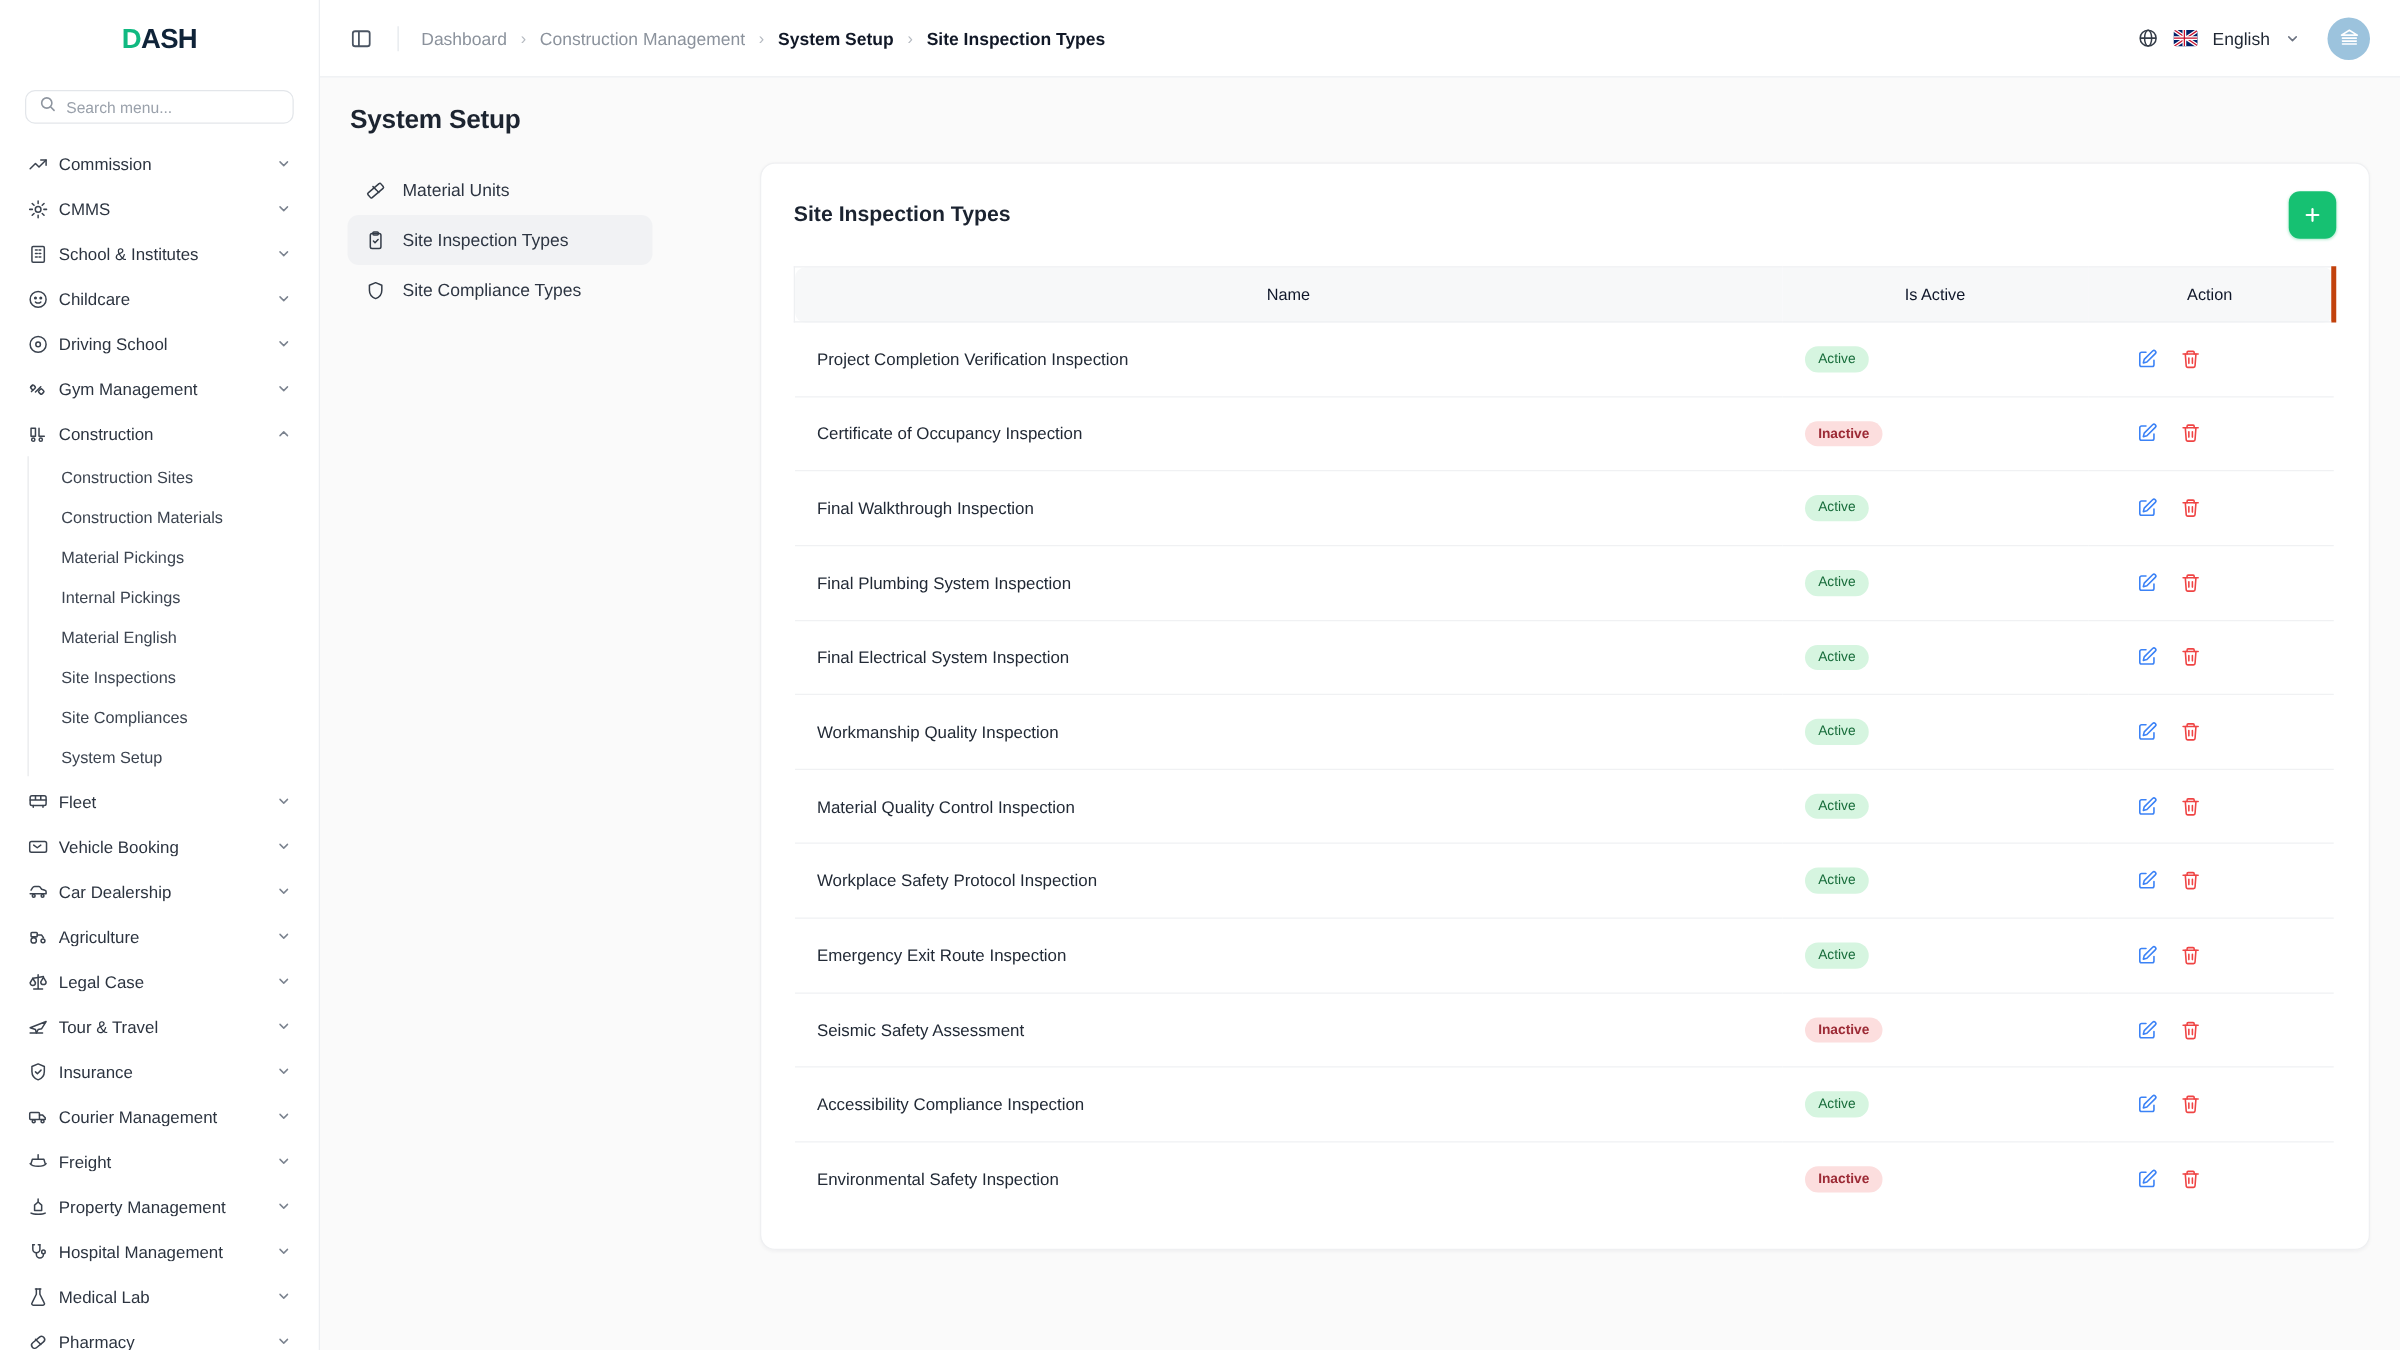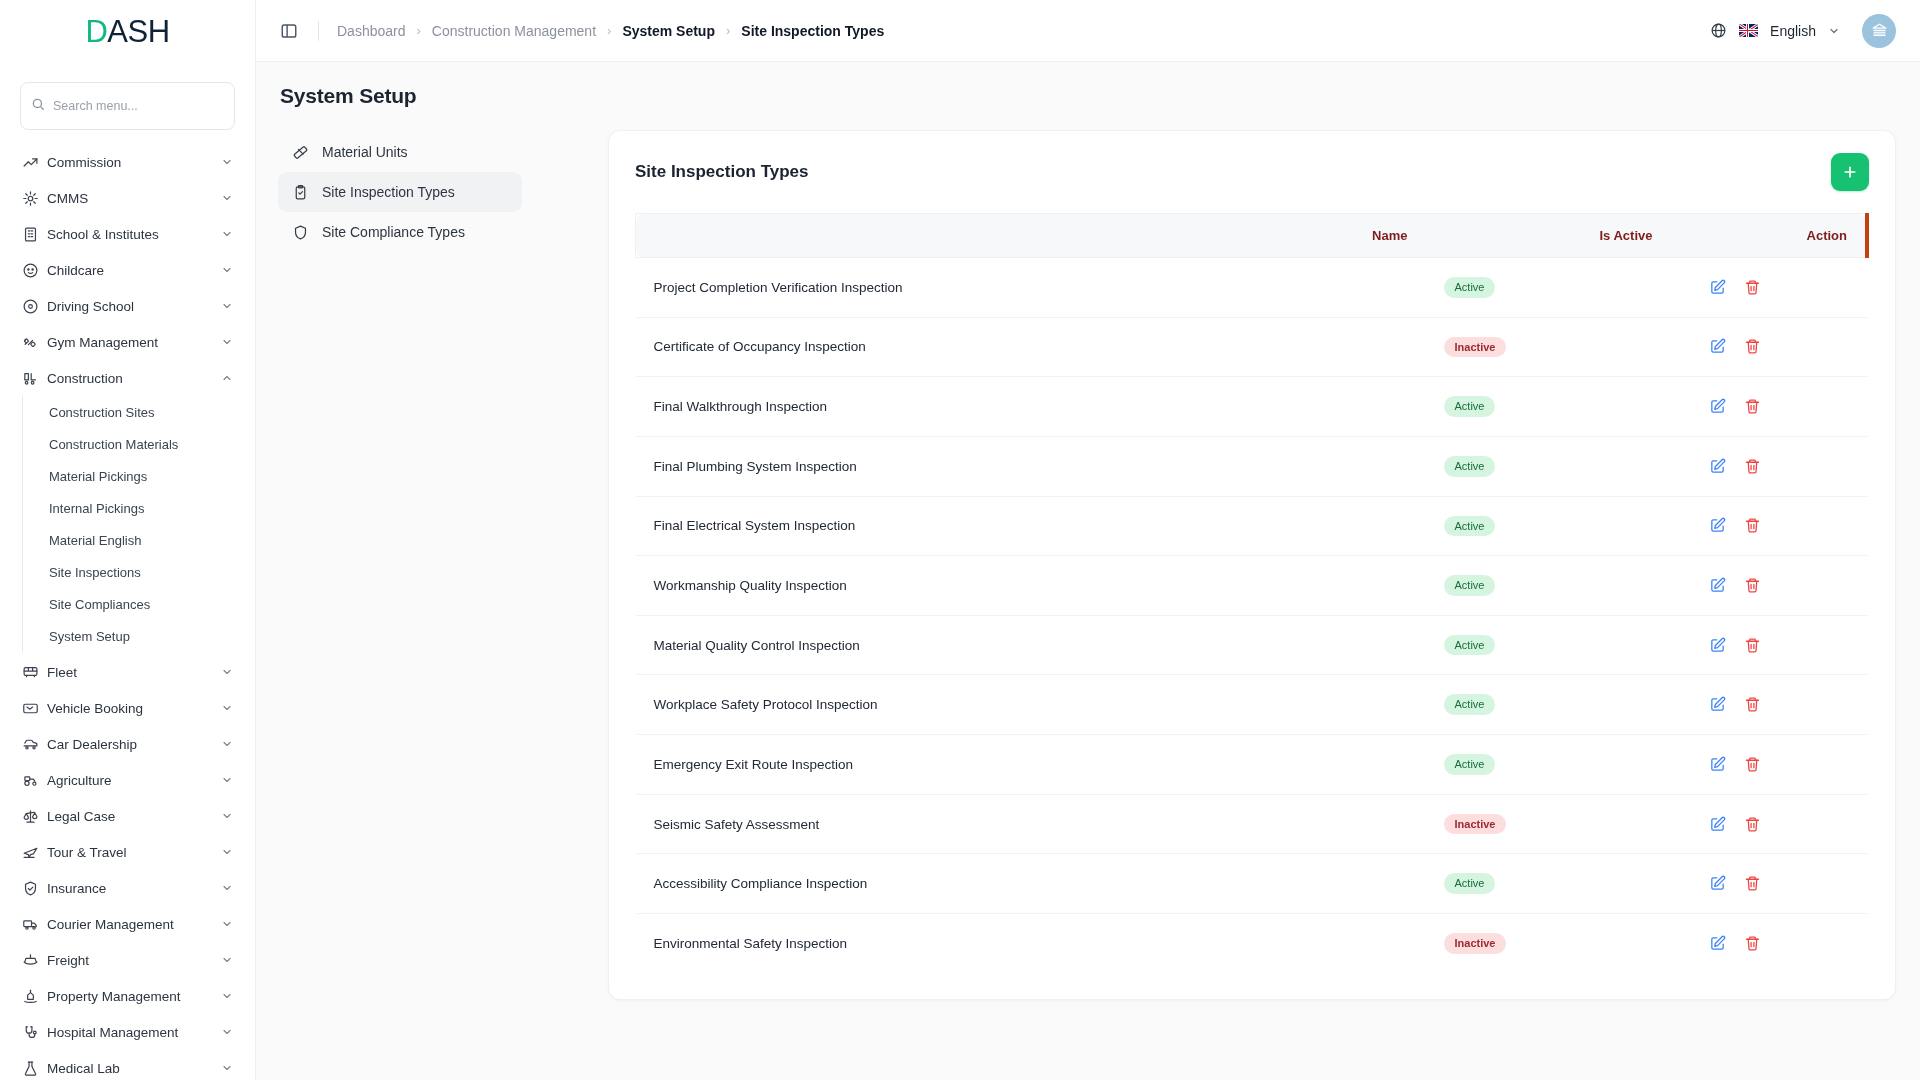--- a/index.html
+++ b/index.html
@@ -14,27 +14,27 @@
 
   
   .sidebar {
     width: 256px; min-width: 256px; height: 1080px;
     background: #ffffff;
     border-right: 1px solid #eceef1;
     overflow: hidden;
     position: relative;
   }
   .logo-wrap { height: 62px; display: flex; align-items: center; justify-content: center; }
-  .logo { font-size: 31px; font-weight: 400; letter-spacing: -0.5px; line-height: 1; text-align: center; }
+  .logo { font-size: 22px; font-weight: 700; letter-spacing: -0.5px; line-height: 1; text-align: center; }
   .logo .d { color: #10b981; }
   .logo .ash { color: #0f2338; }
 
   .search-box {
-    margin: 20px 20px 14px 20px;
-    height: 48px;
+    margin: 10px 20px 14px 20px;
+    height: 27px;
     border: 1px solid #e3e6ea;
     border-radius: 8px;
     display: flex; align-items: center;
     gap: 8px; padding: 0 10px;
     background: #fff;
   }
   .search-box svg { flex: 0 0 auto; }
   .search-input {
     border: none; outline: none; background: transparent;
     font-family: "Liberation Sans", sans-serif;
@@ -134,22 +134,22 @@
     width: 38px; height: 38px; border-radius: 9px;
     background: #16c172; border: none; cursor: pointer;
     color: #fff; font-size: 20px; line-height: 1;
     display: flex; align-items: center; justify-content: center;
     box-shadow: 0 1px 2px rgba(22,193,114,0.3);
   }
 
   table { width: 100%; border-collapse: collapse; table-layout: fixed; }
   thead th {
     background: #f7f8f9;
-    text-align: right;
-    font-size: 13px; font-weight: 700; color: #7f1d1d;
+    text-align: center;
+    font-size: 13px; font-weight: 400; color: #0f172a;
     padding: 14px 18px;
     border-top: 1px solid #eef0f2;
     border-bottom: 1px solid #eef0f2;
   }
   thead th:first-child { border-left: 1px solid #eef0f2; border-radius: 8px 0 0 8px; }
   thead th:last-child { border-right: 4px solid #c2410c; border-radius: 0 8px 8px 0; }
   .col-name { width: 790px; }
   .col-active { width: 245px; }
   .col-action { width: auto; }
   tbody td {

